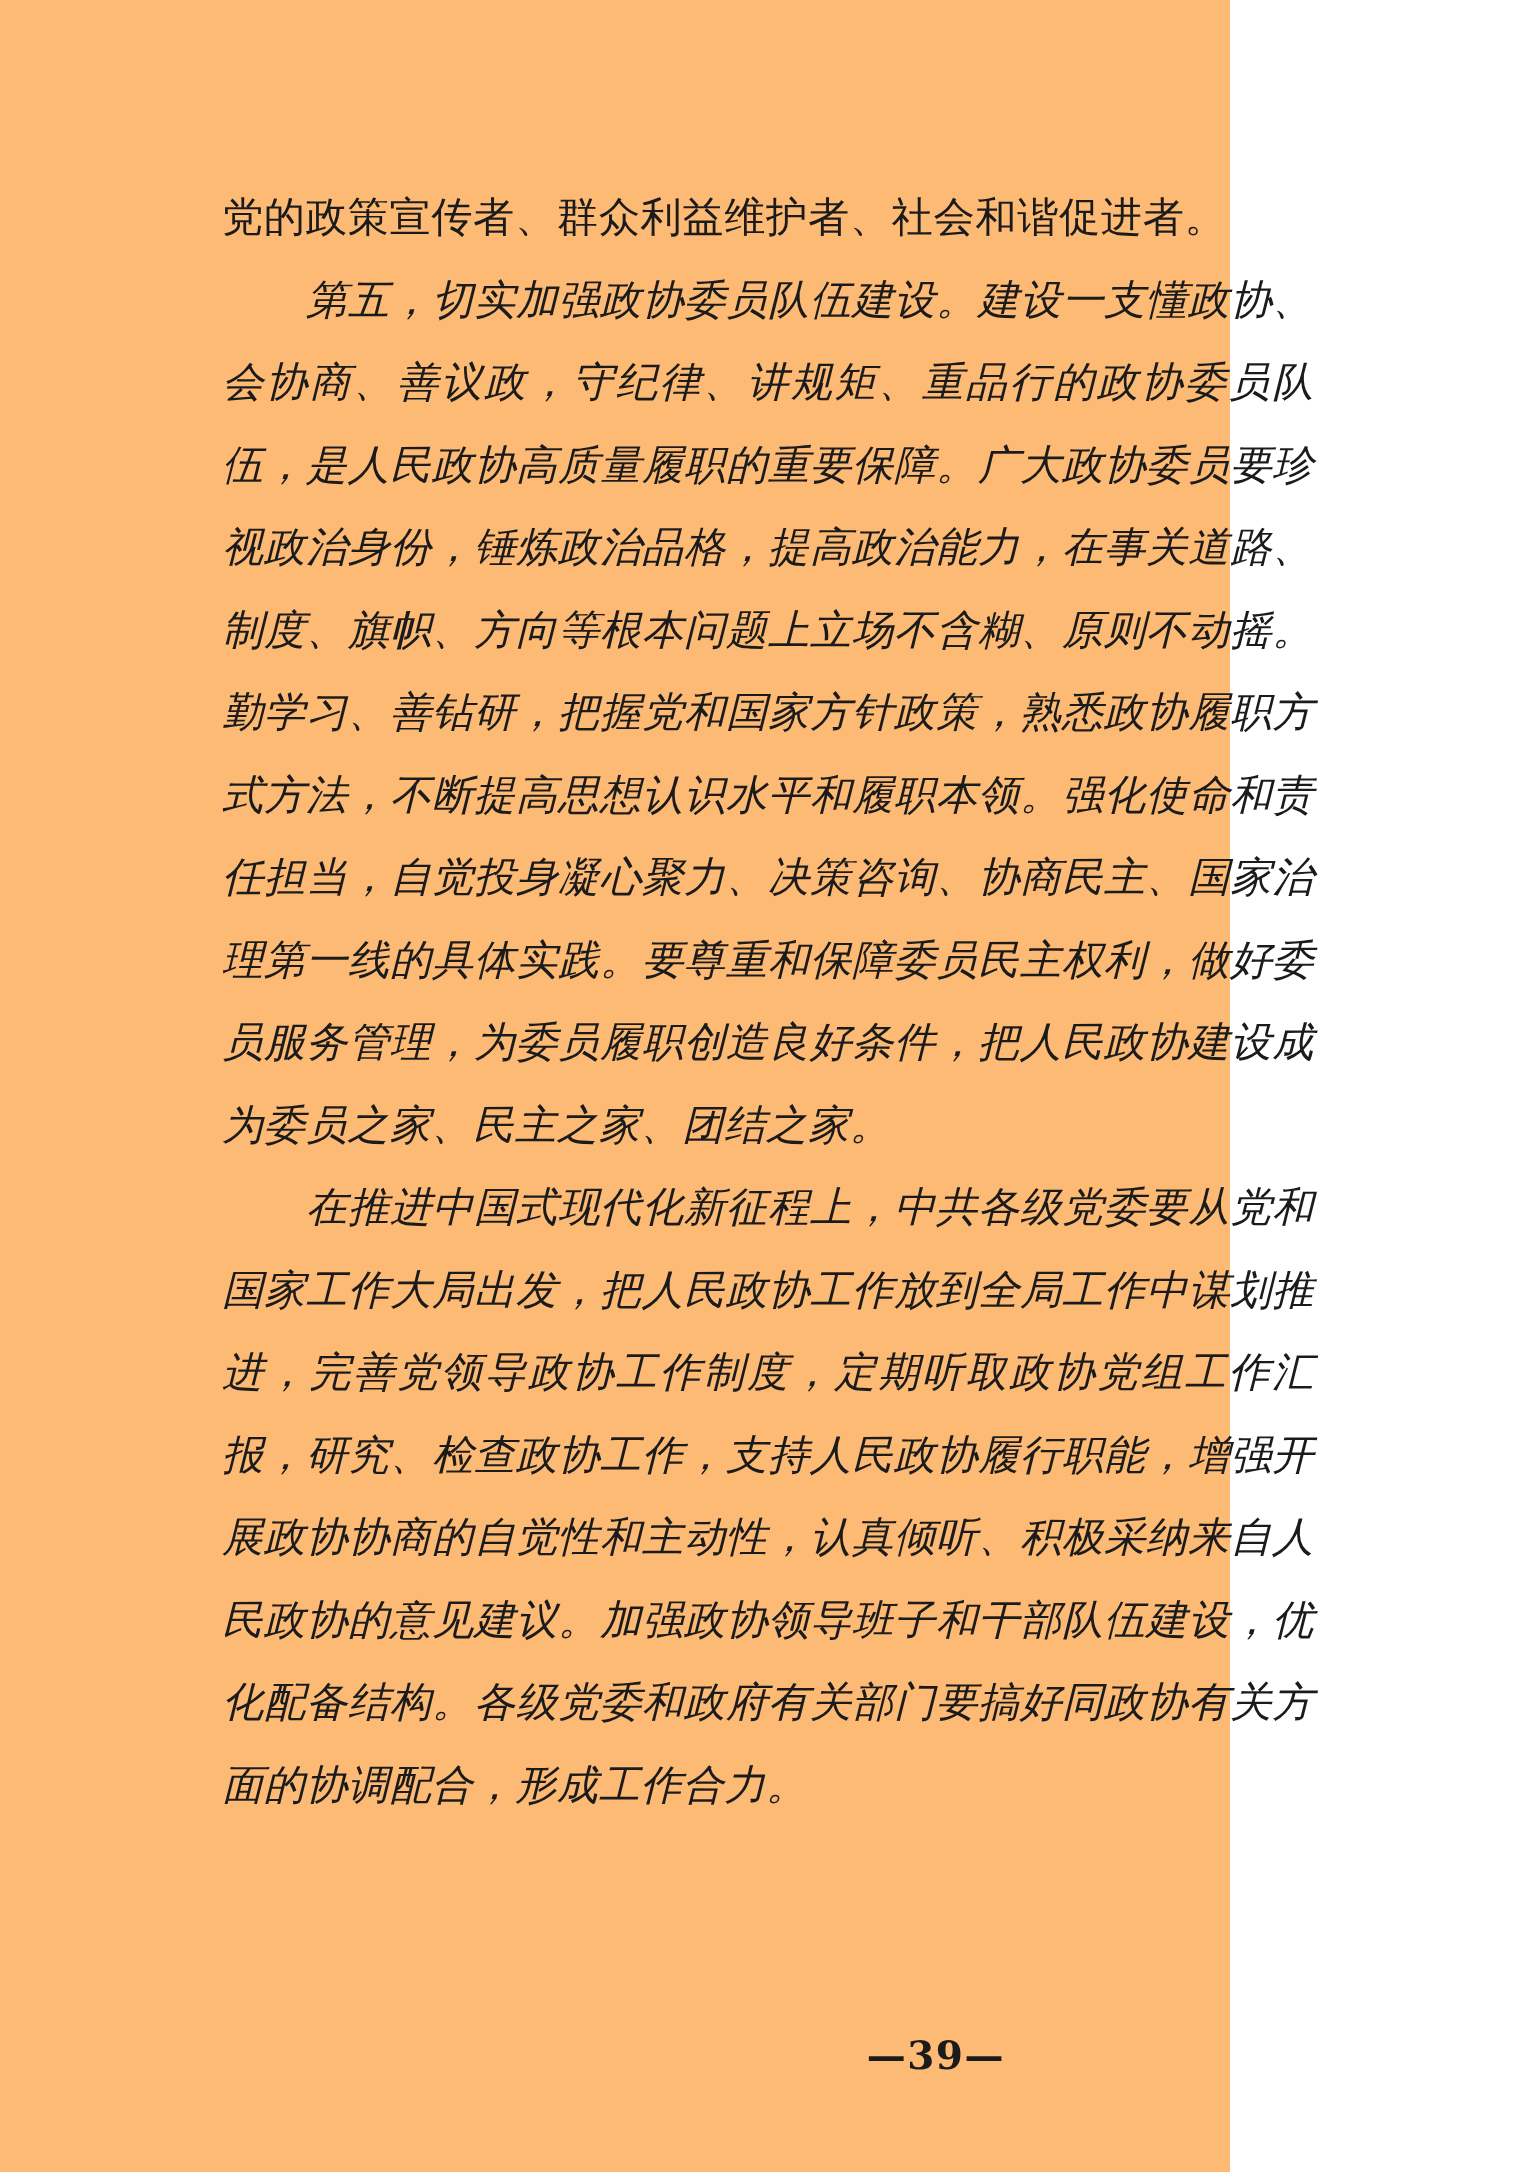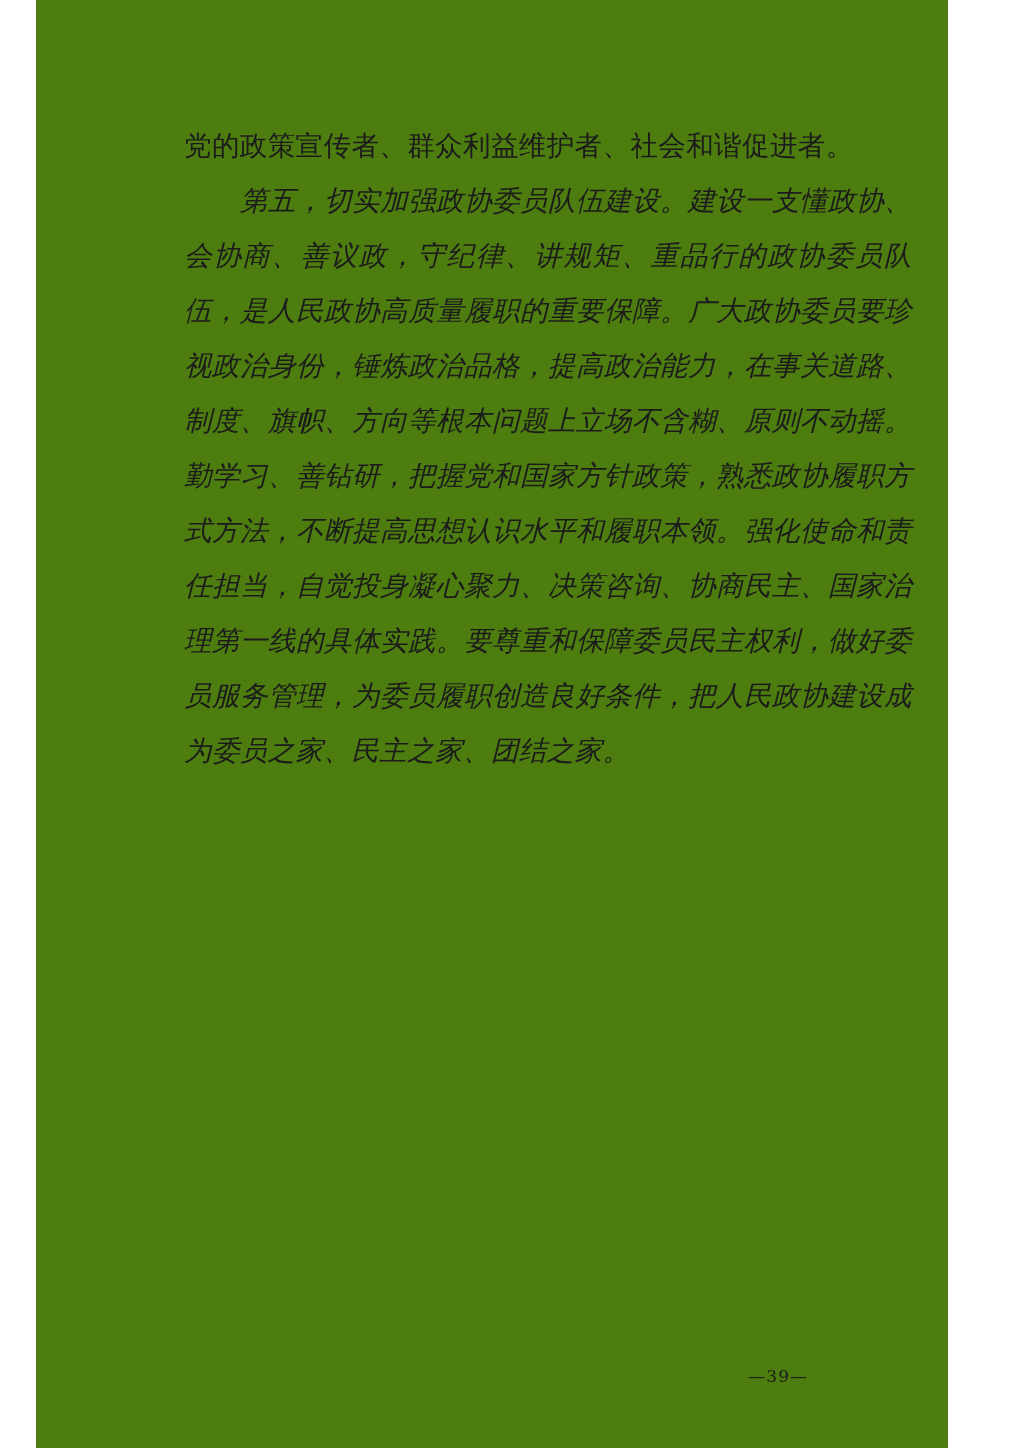--- a/index.html
+++ b/index.html
@@ -12,24 +12,23 @@
     height: 1448px;
     font-family: "DejaVu Serif", "Liberation Serif", serif;
     color: #1a1a1a;
     position: relative;
     overflow: hidden;
   }
   .page {
     position: absolute;
     top: 0;
     left: 0;
-    width: 912px;
+    width: 820px;
     height: 1448px;
-    background: #4d7c0f;
-    margin-left: 36px;
+    background: #fdba74;
   }
   .content {
     position: absolute;
     left: 148px;
     top: 118px;
     width: 728px;
   }
   .para {
     font-size: 27.5px;
     line-height: 55px;
@@ -39,30 +38,32 @@
     margin: 0;
     color: #1b1b1b;
     font-weight: 500;
   }
   .indent {
     text-indent: 56px;
     font-style: italic;
   }
   .footer {
     position: absolute;
-    right: 140px;
+    right: 150px;
     bottom: 62px;
-    font-size: 17px;
+    font-size: 26px;
     letter-spacing: 1px;
     color: #1b1b1b;
     font-family: "DejaVu Serif", "Liberation Serif", serif;
+    font-weight: bold;
   }
 </style>
 </head>
 <body>
 
 <div class="page">
   <div class="content">
     <p class="para">党的政策宣传者、群众利益维护者、社会和谐促进者。</p>
     <p class="para indent">第五，切实加强政协委员队伍建设。建设一支懂政协、会协商、善议政，守纪律、讲规矩、重品行的政协委员队伍，是人民政协高质量履职的重要保障。广大政协委员要珍视政治身份，锤炼政治品格，提高政治能力，在事关道路、制度、旗帜、方向等根本问题上立场不含糊、原则不动摇。勤学习、善钻研，把握党和国家方针政策，熟悉政协履职方式方法，不断提高思想认识水平和履职本领。强化使命和责任担当，自觉投身凝心聚力、决策咨询、协商民主、国家治理第一线的具体实践。要尊重和保障委员民主权利，做好委员服务管理，为委员履职创造良好条件，把人民政协建设成为委员之家、民主之家、团结之家。</p>
+    <p class="para indent">在推进中国式现代化新征程上，中共各级党委要从党和国家工作大局出发，把人民政协工作放到全局工作中谋划推进，完善党领导政协工作制度，定期听取政协党组工作汇报，研究、检查政协工作，支持人民政协履行职能，增强开展政协协商的自觉性和主动性，认真倾听、积极采纳来自人民政协的意见建议。加强政协领导班子和干部队伍建设，优化配备结构。各级党委和政府有关部门要搞好同政协有关方面的协调配合，形成工作合力。</p>
   </div>
   <div class="footer">—39—</div>
 </div>
 
 </body></html>

